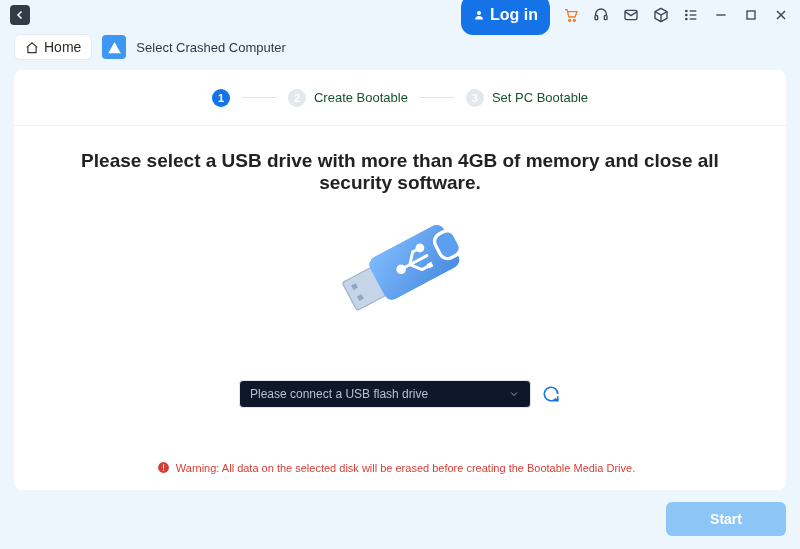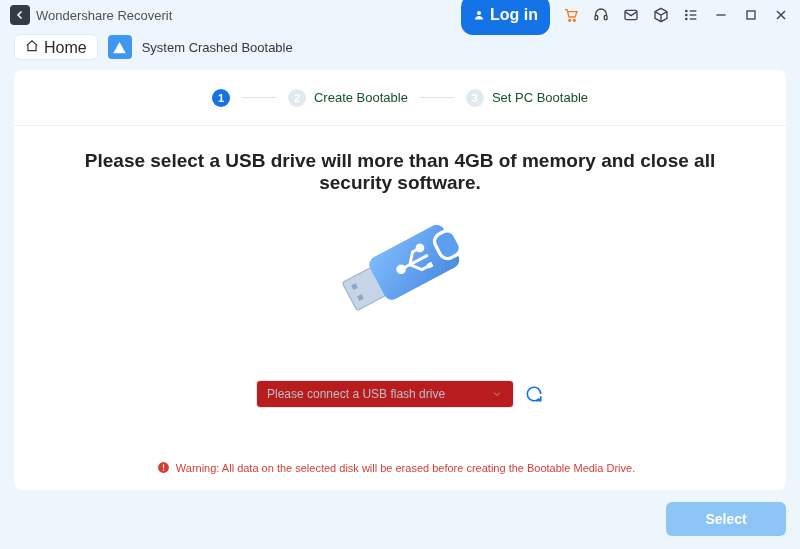--- a/index.html
+++ b/index.html
@@ -32,24 +32,24 @@
   align-items: center; justify-content: center;
   cursor: pointer; margin-left: 6px; color: #3b4453;
 }
 .tb-icon.cart { color: #f47a1f; }
 .tb-icon svg { width: 16px; height: 16px; }
 .breadcrumb {
   display: flex; align-items: center; gap: 10px;
   padding: 4px 14px 10px 14px;
 }
 .home-btn {
-  display: inline-flex; align-items: flex-start; gap: 5px;
+  display: inline-flex; align-items: flex-end; gap: 5px;
   background: #fff; border: 1px solid #e3eaf4;
   border-radius: 6px; padding: 4px 10px; height: 26px;
-  font-size: 16px; color: #2b2b2b; cursor: pointer;
+  font-size: 14px; color: #2b2b2b; cursor: pointer;
 }
 .bc-icon {
   width: 24px; height: 24px; background: #3e97f2;
   border-radius: 4px; display: flex; align-items: center;
   justify-content: center; color: #fff;
 }
 .bc-label { font-size: 13px; color: #2e3848; }
 .main-card {
   background: #fff; margin: 0 14px; border-radius: 8px;
   height: 420px; position: relative;
@@ -73,25 +73,25 @@
 .instruction {
   font-size: 19px; font-weight: 700; color: #222;
   text-align: center; padding: 24px 34px 10px;
 }
 .usb-illustration { display: flex; justify-content: center; padding: 6px 0 14px; }
 .drive-row {
   display: flex; align-items: center; justify-content: center;
   gap: 10px; margin-top: 6px;
 }
 .drive-select {
-  width: 258px; height: 28px;
+  width: 292px; height: 28px;
   border: 1px solid #e3e8ef; border-radius: 4px;
   display: flex; align-items: center; padding: 0 10px;
   justify-content: space-between; color: #b8c0cc; font-size: 12px;
-  cursor: pointer; background: #b91c1c; gap: 34px;
+  cursor: pointer; background: #0f172a; gap: 34px;
 }
 .drive-select svg { width: 12px; height: 12px; }
 .refresh-icon {
   width: 20px; height: 20px; display: flex;
   align-items: center; justify-content: center; cursor: pointer;
   color: #1473e6;
 }
 .warning {
   position: absolute; left: 0; right: 8px; bottom: 16px;
   display: flex; align-items: center; justify-content: center;
@@ -110,21 +110,20 @@
 </style>
 </head>
 <body>
 
 <div class="titlebar">
   <div class="back-badge">
     <svg viewBox="0 0 24 24" fill="none" stroke="#fff" stroke-width="3">
         <path d="M15 5l-7 7 7 7"></path>
       </svg>
   </div>
-  <div class="app-title">Wondershare Recoverit</div>
   <div class="tb-spacer"></div>
   <button class="login-btn">
     <svg width="12" height="12" viewBox="0 0 24 24" fill="#fff">
         <circle cx="12" cy="8" r="4"></circle>
         <path d="M4 21c0-4 3.5-7 8-7s8 3 8 7z"></path>
       </svg>
     <span>Log in</span>
   </button>
   <span class="tb-icon cart">
     <svg viewBox="0 0 24 24" fill="none" stroke="currentColor" stroke-width="2">
@@ -186,41 +185,41 @@
         <path d="M3 11l9-8 9 8"></path>
         <path d="M5 10v10h14V10"></path>
       </svg>
     <span>Home</span>
   </button>
   <div class="bc-icon">
     <svg width="15" height="15" viewBox="0 0 24 24" fill="#fff">
         <path d="M12 3l10 18H2z"></path>
       </svg>
   </div>
-  <div class="bc-label">System Crashed Bootable</div>
+  <div class="bc-label">Select Crashed Computer</div>
 </div>
 
 <div class="main-card">
   <div class="stepper">
     <div class="step active">
       <div class="step-circle">1</div>
     </div>
     <div class="step-line"></div>
     <div class="step">
       <div class="step-circle">2</div>
       <div class="step-label">Create Bootable</div>
     </div>
     <div class="step-line"></div>
     <div class="step">
       <div class="step-circle">3</div>
       <div class="step-label">Set PC Bootable</div>
     </div>
   </div>
 
-  <div class="instruction">Please select a USB drive will more than 4GB of memory and close all security software.</div>
+  <div class="instruction">Please select a USB drive with more than 4GB of memory and close all security software.</div>
 
   <div class="usb-illustration">
     <svg width="170" height="150" viewBox="0 0 200 180">
       <g transform="rotate(-28 100 90)">
         <rect x="40" y="55" width="40" height="38" rx="3" fill="#c5d4e6" stroke="#9fb4cd" stroke-width="1.5"></rect>
         <rect x="48" y="63" width="6" height="6" fill="#8ea6c2"></rect>
         <rect x="48" y="78" width="6" height="6" fill="#8ea6c2"></rect>
         <rect x="78" y="46" width="100" height="56" rx="10" fill="#5c9ef0"></rect>
         <rect x="78" y="46" width="100" height="56" rx="10" fill="url(#g1)"></rect>
         <rect x="160" y="58" width="26" height="32" rx="10" fill="#5c9ef0" stroke="#fff" stroke-width="4"></rect>
@@ -261,14 +260,14 @@
     <svg viewBox="0 0 24 24" fill="#d73d34">
         <circle cx="12" cy="12" r="10"></circle>
         <rect x="11" y="6" width="2" height="8" fill="#fff"></rect>
         <rect x="11" y="16" width="2" height="2" fill="#fff"></rect>
       </svg>
     <span>Warning: All data on the selected disk will be erased before creating the Bootable Media Drive.</span>
   </div>
 </div>
 
 <div class="footer">
-  <button class="start-btn">Select</button>
+  <button class="start-btn">Start</button>
 </div>
 
 </body></html>

